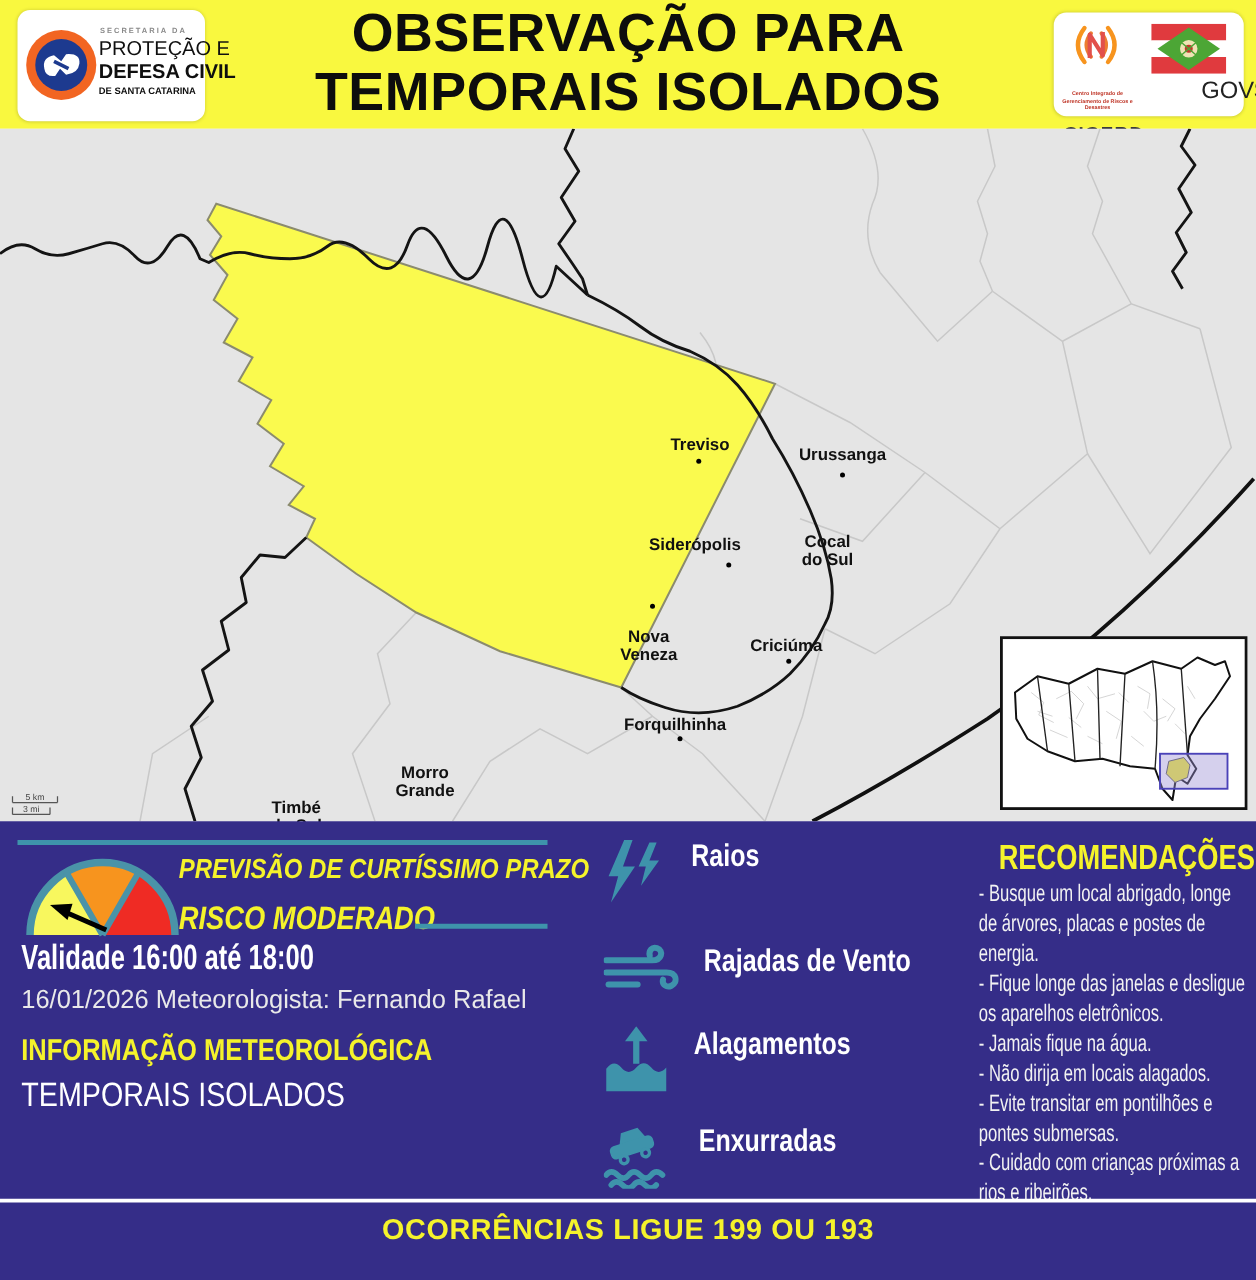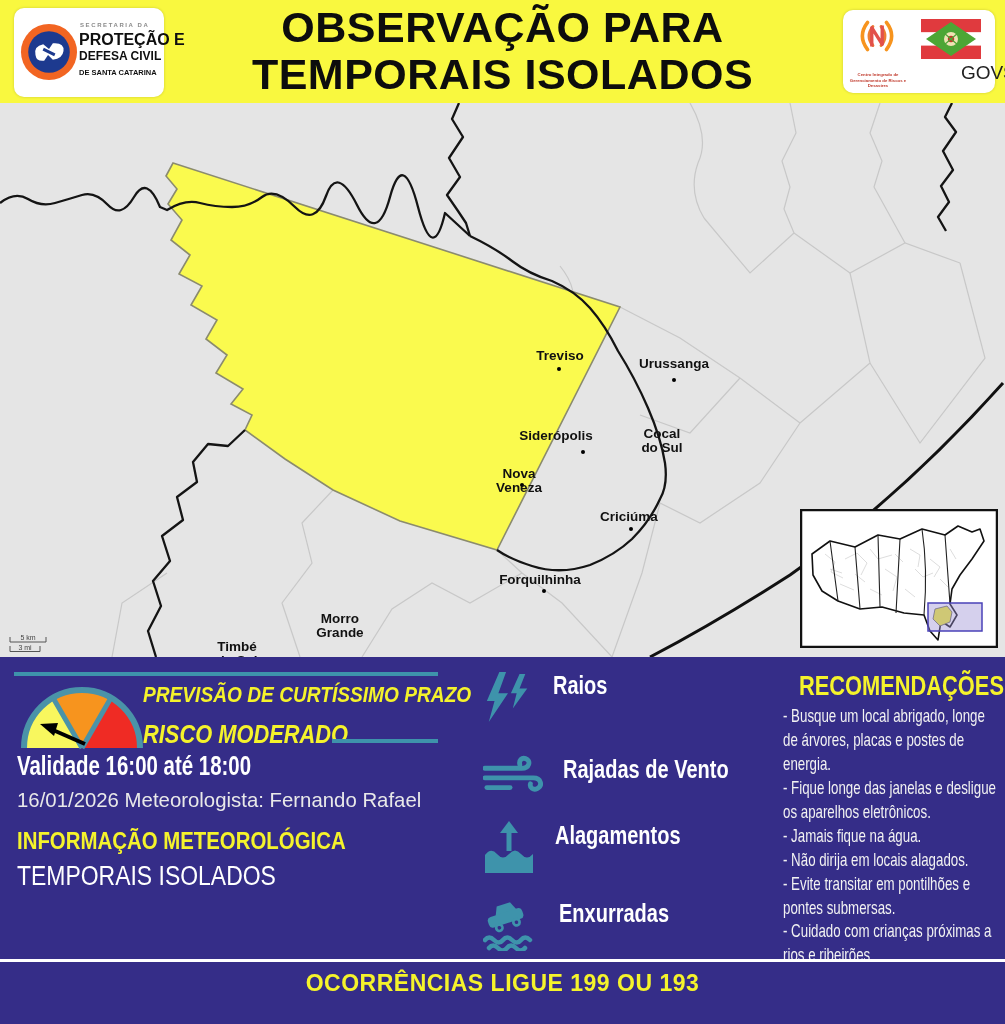--- a/index.html
+++ b/index.html
@@ -47,22 +47,22 @@
     </div>
 
     <div class="logo-box" id="logo-left">
       <svg width="58" height="58" viewBox="0 0 60 60" style="position:absolute;left:6px;top:15px">
         <circle cx="30" cy="30" r="29" fill="#F26522"></circle>
         <circle cx="30" cy="30" r="21.5" fill="#1D3A8F"></circle>
         <path d="M16,33 Q14,24 24,22 L30,27 L34,21 Q46,20 45,29 Q44,37 34,38 L29,33 L25,39 Q17,40 16,33 Z" fill="#fff"></path>
         <path d="M24,27 L36,33" stroke="#1D3A8F" stroke-width="3"></path>
       </svg>
       <div class="llh" style="left:66px;top:14px;font-size:6px;letter-spacing:1.6px;color:#8a8a8a;font-weight:bold;">SECRETARIA DA</div>
-      <div class="llh" style="left:65px;top:24px;font-size:16px;font-weight:bold;color:#0f0f0f;">PROTEÇÃO E</div>
-      <div class="llh" style="left:65px;top:42px;font-size:12px;font-weight:bold;color:#0f0f0f;">DEFESA CIVIL</div>
+      <div class="llh" style="left:65px;top:24px;font-size:16px;font-weight:normal;color:#0f0f0f;">PROTEÇÃO E</div>
+      <div class="llh" style="left:65px;top:42px;font-size:16px;font-weight:bold;color:#0f0f0f;">DEFESA CIVIL</div>
       <div class="llh" style="left:65px;top:61px;font-size:7.5px;font-weight:bold;color:#0f0f0f;">DE SANTA CATARINA</div>
     </div>
 
     <div class="logo-box" id="logo-right">
       <svg width="46" height="34" viewBox="0 0 44 32" style="position:absolute;left:11px;top:9px">
         <path d="M13,3 Q3,16 13,29" stroke="#F7941E" stroke-width="3.4" fill="none" stroke-linecap="round"></path>
         <path d="M18,7 Q11,16 18,25" stroke="#ED7D31" stroke-width="3" fill="none" stroke-linecap="round"></path>
         <path d="M31,3 Q41,16 31,29" stroke="#F7941E" stroke-width="3.4" fill="none" stroke-linecap="round"></path>
         <path d="M26,7 Q33,16 26,25" stroke="#ED7D31" stroke-width="3" fill="none" stroke-linecap="round"></path>
         <path d="M17,26 L17,8 L27,24 L27,6" stroke="#E2504B" stroke-width="3.2" fill="none" stroke-linejoin="round"></path>
@@ -129,21 +129,21 @@
     <div class="city" style="left:674px;top:261px">Urussanga</div>
     <div class="dot" style="left:674px;top:277px"></div>
 
     <div class="city" style="left:556px;top:333px">Siderópolis</div>
     <div class="dot" style="left:583px;top:349px"></div>
 
     <div class="city" style="left:662px;top:338px">Cocal
 do Sul</div>
 
     <div class="dot" style="left:522px;top:382px"></div>
-    <div class="city" style="left:519px;top:378px">Nova
+    <div class="city" style="left:519px;top:414px">Nova
 Veneza</div>
 
     <div class="city" style="left:629px;top:414px">Criciúma</div>
     <div class="dot" style="left:631px;top:426px"></div>
 
     <div class="city" style="left:540px;top:477px">Forquilhinha</div>
     <div class="dot" style="left:544px;top:488px"></div>
 
     <div class="city" style="left:340px;top:523px">Morro
 Grande</div>

